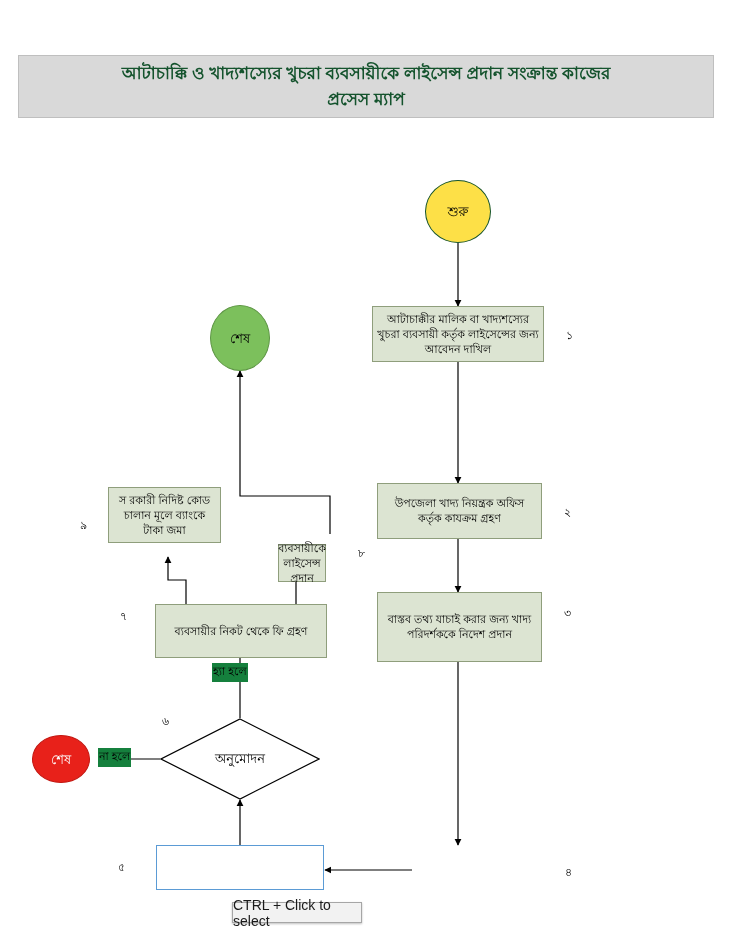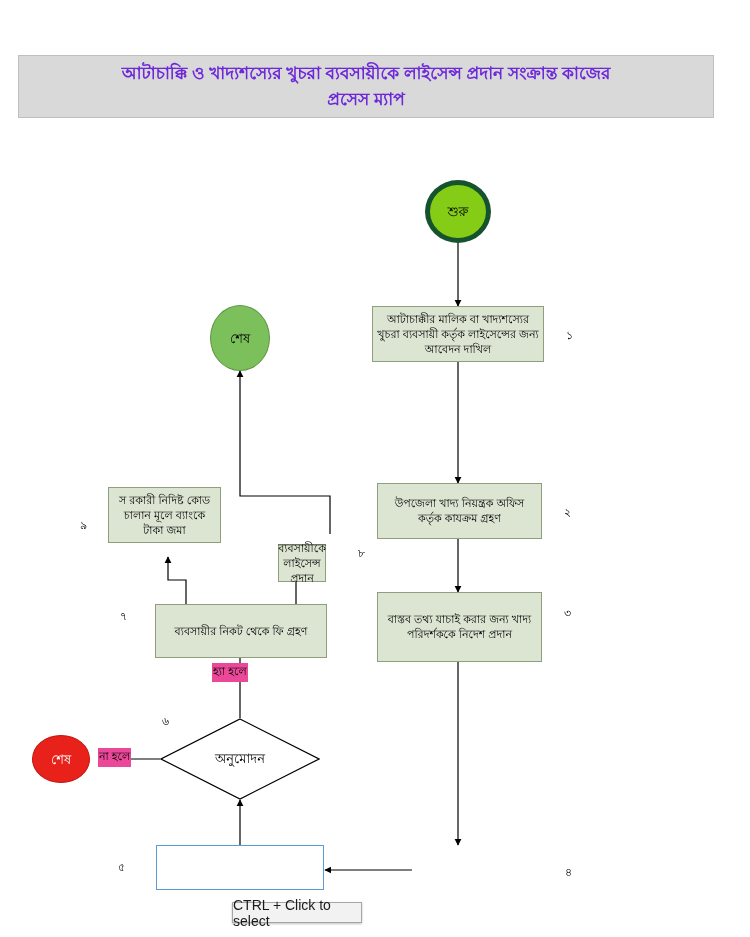--- a/index.html
+++ b/index.html
@@ -32,21 +32,21 @@
     border: 1px solid #bfbfbf;
     box-sizing: border-box;
     display: flex;
     flex-direction: column;
     align-items: center;
     justify-content: center;
     text-align: center;
     padding: 2px 10px;
   }
   .title-banner .line {
-    color: #6d28d9;
+    color: #14532d;
     font-size: 17px;
     font-weight: bold;
     line-height: 26px;
     letter-spacing: 0px;
     white-space: nowrap;
     text-align: center;
   }
   
   svg.connectors {
     position: absolute;
@@ -71,22 +71,22 @@
   .process {
     background: #dce4d2;
     border: 1px solid #8f9e7c;
     padding: 17px 4px;
   }
   .oval {
     border-radius: 50%;
     font-size: 13px;
   }
   .oval.start {
-    background: #84cc16;
-    border: 5px solid #14532d;
+    background: #fde047;
+    border: 1px solid #14532d;
   }
   .oval.end-green {
     background: #7cc05c;
     border: 1px solid #5e9645;
   }
   .oval.end-red {
     background: #e8211a;
     border: 1px solid #c21610;
     color: #ffffff;
   }
@@ -107,21 +107,21 @@
   }
   .num {
     position: absolute;
     font-size: 11px;
     color: #000000;
   }
   .edge-label {
     position: absolute;
     font-size: 11px;
     color: #000000;
-    background: #ec4899;
+    background: #15803d;
     padding: 0 1px;
     white-space: nowrap;
   }
   
   .select-tip {
     position: absolute;
     left: 232px;
     top: 902px;
     width: 128px;
     height: 19px;

